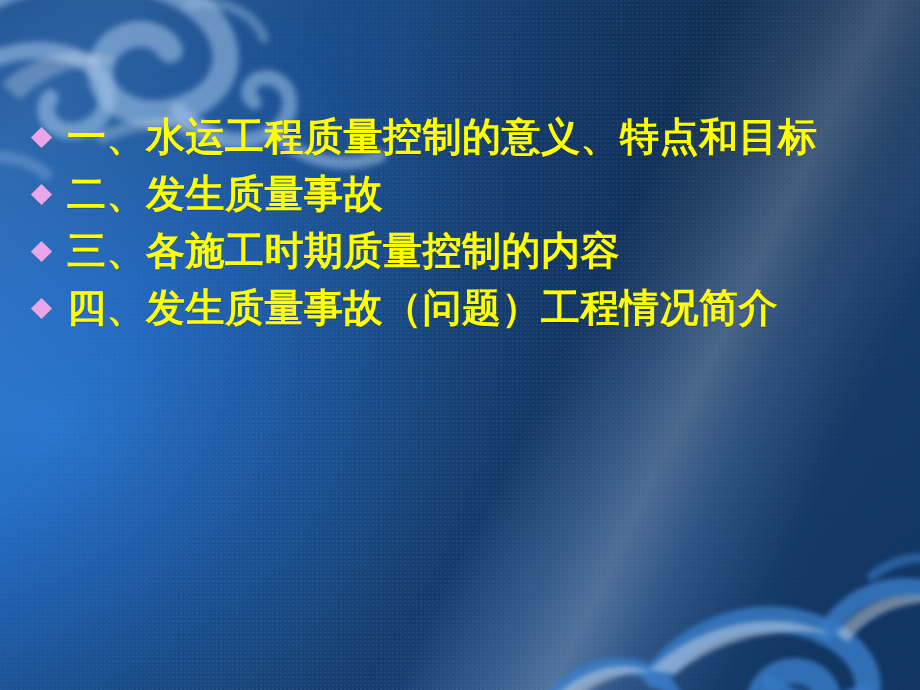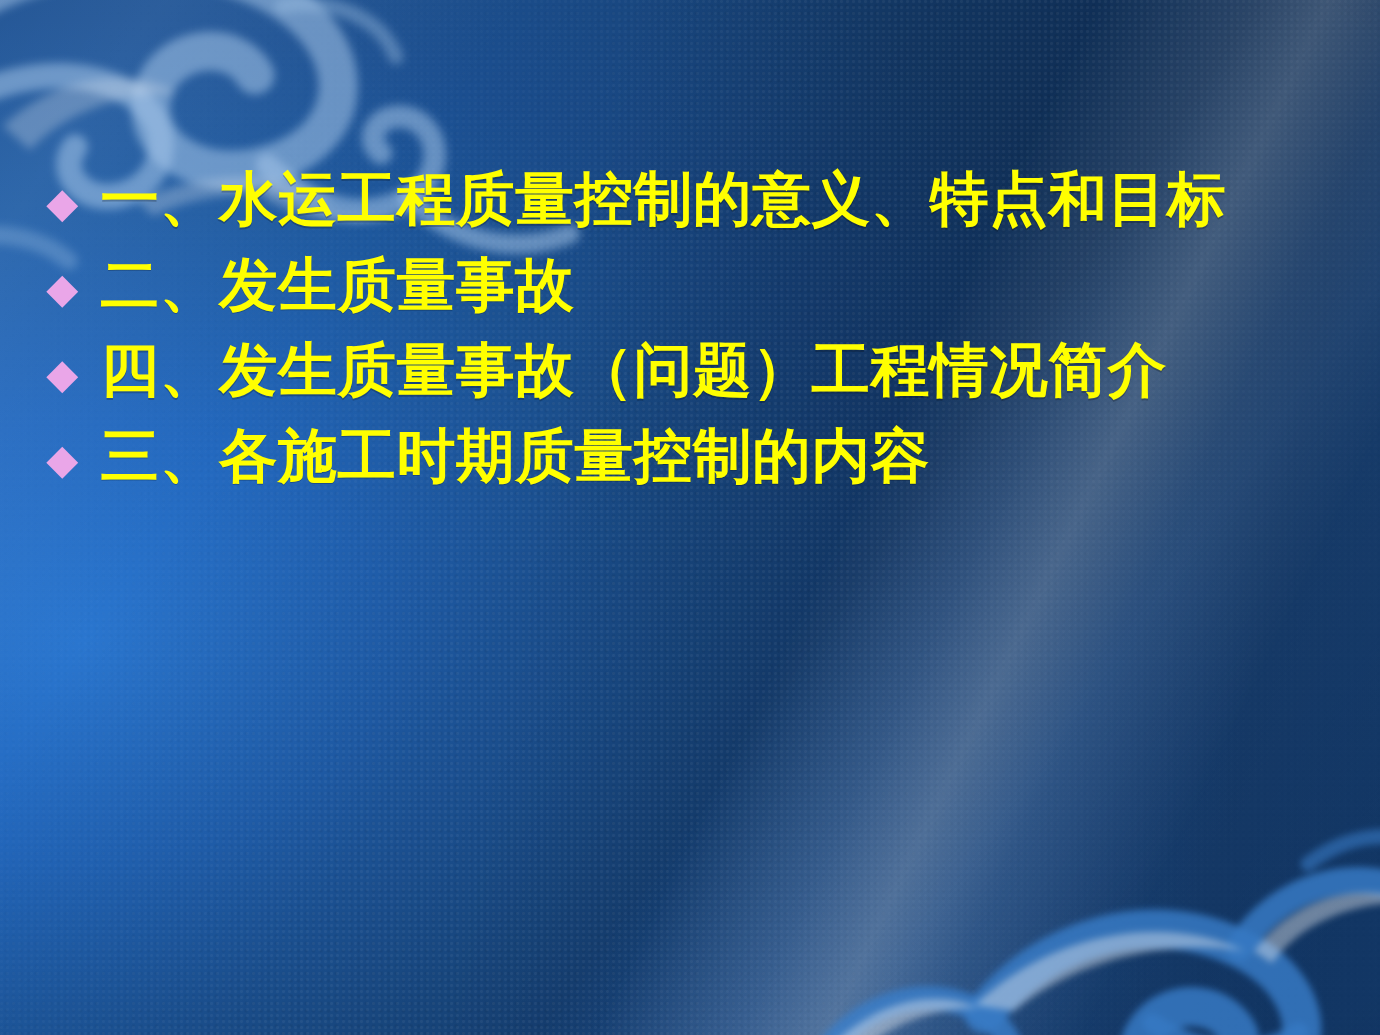--- a/index.html
+++ b/index.html
@@ -6,21 +6,21 @@
   html, body {
     margin: 0;
     padding: 0;
     background: #000;
   }
   #slide {
     position: relative;
     width: 920px;
     height: 690px;
     overflow: hidden;
-    font-family: Liberation Mono, monospace;
+    font-family: Liberation Sans, sans-serif;
     background: #0c4a6e;
   }
 
   
   .bg-base {
     position: absolute;
     inset: 0;
     background:
       radial-gradient(ellipse 780px 560px at 6% 62%, #2a76cf 0%, #2368be 26%, #1e599f 52%, #1b4e8f 74%, #194880 100%),
       linear-gradient(118deg, #2a74cb 0%, #2469bd 22%, #1d5399 46%, #18407c 66%, #17386d 82%, #173a72 100%);
@@ -203,22 +203,22 @@
       <li class="bullet-row">
         <span class="bullet-marker"></span>
         <span class="bullet-text">一、水运工程质量控制的意义、特点和目标</span>
       </li>
       <li class="bullet-row">
         <span class="bullet-marker"></span>
         <span class="bullet-text">二、发生质量事故</span>
       </li>
       <li class="bullet-row">
         <span class="bullet-marker"></span>
+        <span class="bullet-text">三、各施工时期质量控制的内容</span>
+      </li>
+      <li class="bullet-row">
+        <span class="bullet-marker"></span>
         <span class="bullet-text">四、发生质量事故（问题）工程情况简介</span>
-      </li>
-      <li class="bullet-row">
-        <span class="bullet-marker"></span>
-        <span class="bullet-text">三、各施工时期质量控制的内容</span>
       </li>
     </ul>
   </div>
 
 </div>
 
 </body></html>

